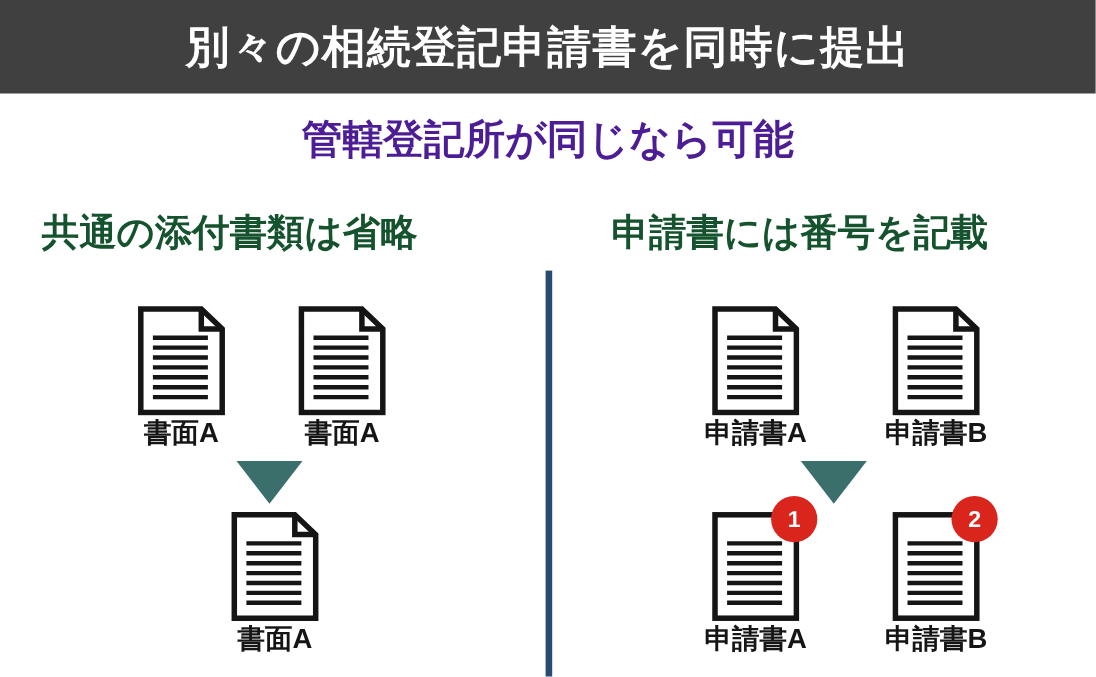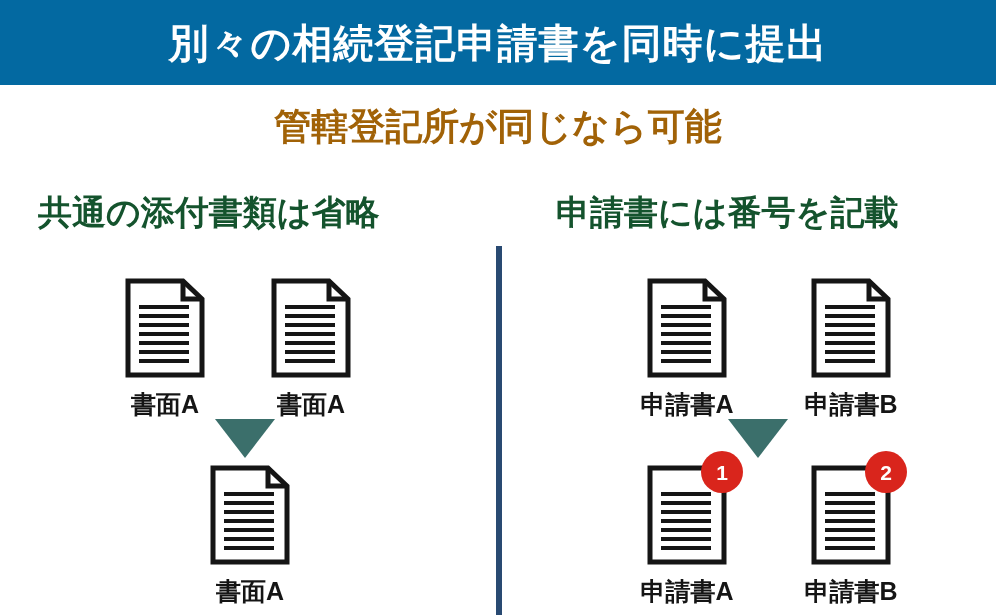--- a/index.html
+++ b/index.html
@@ -15,21 +15,21 @@
     position: relative;
   }
 
   
   .header-band {
     position: absolute;
     left: 0;
     top: 0;
     width: 996px;
     height: 85px;
-    background: #0369a1;
+    background: #404040;
     display: flex;
     align-items: center;
     justify-content: center;
   }
   .header-title {
     color: #ffffff;
     font-size: 40px;
     font-weight: bold;
     letter-spacing: 1px;
     line-height: 1;
@@ -38,21 +38,21 @@
 
   
   .subtitle {
     position: absolute;
     left: 0;
     top: 108px;
     width: 996px;
     text-align: center;
   }
   .subtitle-text {
-    color: #a16207;
+    color: #4c1d95;
     font-size: 37px;
     font-weight: bold;
     line-height: 1;
     white-space: nowrap;
   }
 
   
   .col-heading {
     position: absolute;
     top: 192px;
@@ -86,21 +86,21 @@
     width: 80px;
     height: 100px;
     margin: 0 auto;
   }
   .doc-icon svg {
     display: block;
     width: 80px;
     height: 100px;
   }
   .doc-label {
-    margin-top: 12px;
+    margin-top: 2px;
     font-size: 25px;
     font-weight: bold;
     color: #151515;
     line-height: 1.15;
     white-space: nowrap;
   }
 
   
   .badge {
     position: absolute;

